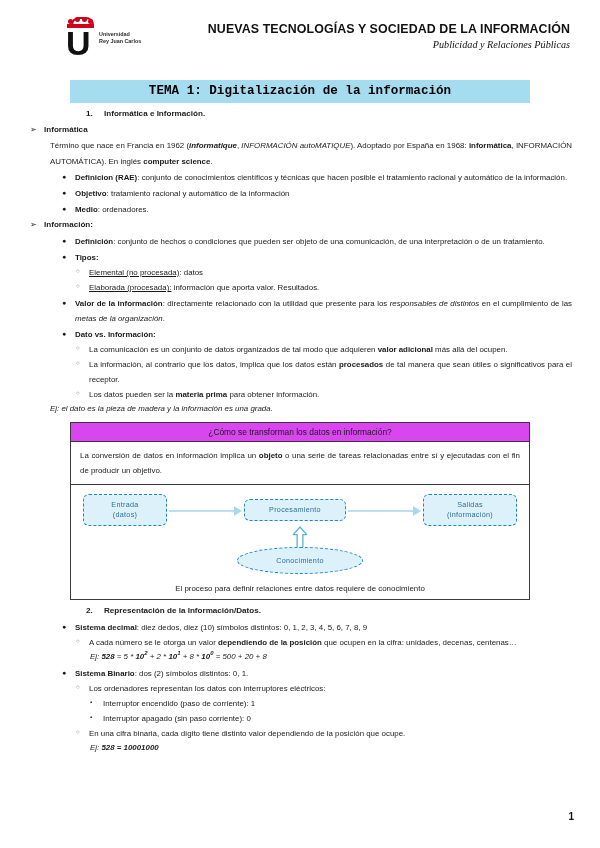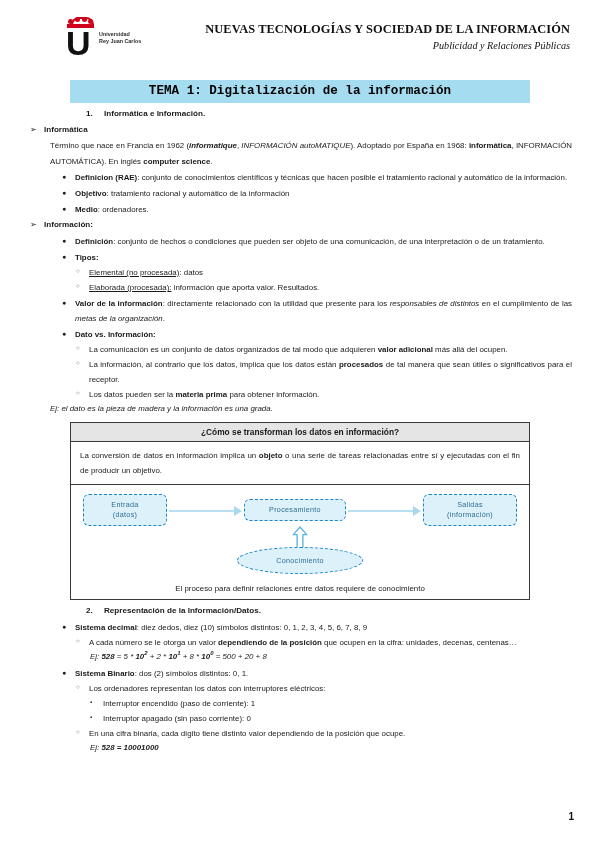--- a/index.html
+++ b/index.html
@@ -90,21 +90,21 @@
     padding-top: 16px;
     white-space: nowrap;
   }
   .header-titles {
     flex: 1;
     text-align: right;
     padding-top: 10px;
     padding-right: 8px;
   }
   .header-main {
-    font-family: Liberation Serif, serif;
+    font-family: Liberation Sans, sans-serif;
     font-weight: bold;
     font-size: 12.4px;
     letter-spacing: 0.1px;
     color: #111;
   }
   .header-sub {
     font-family: "Liberation Serif", serif;
     font-style: italic;
     font-size: 10.2px;
     margin-top: 3px;
@@ -216,23 +216,23 @@
   u { text-decoration: underline; }
   sup { font-size: 6px; vertical-align: super; line-height: 0; }
 
   
   .diagram-box {
     margin: 5px 70px 0 70px;
     border: 1.2px solid #3a3a3a;
     background: #fff;
   }
   .db-title {
-    background: #e5e5e5;
+    background: #d946ef;
     text-align: center;
-    font-weight: bold;
+    font-weight: normal;
     font-size: 8.4px;
     padding: 4px 0 4px 0;
     border-bottom: 1.2px solid #3a3a3a;
   }
   .db-desc {
     padding: 6px 9px 6px 9px;
     font-size: 7.9px;
     line-height: 1.95;
     text-align: justify;
     border-bottom: 1.2px solid #3a3a3a;

